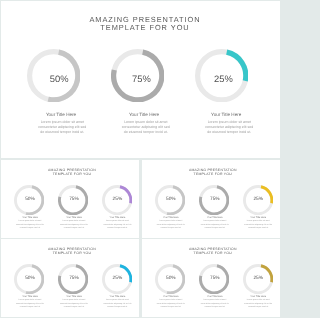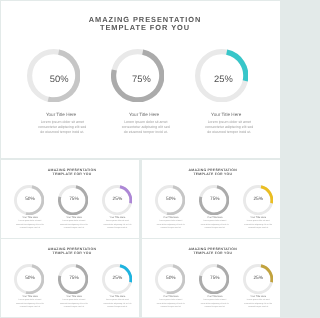--- a/index.html
+++ b/index.html
@@ -7,21 +7,21 @@
        text-rendering:geometricPrecision;-webkit-font-smoothing:antialiased;}
   .page{position:relative;width:281px;height:318px;}
   .slide{position:absolute;background:#ffffff;overflow:hidden;}
   .hero{left:1px;top:1px;width:278.5px;height:156.5px;}
   .mini{height:77.5px;width:138.3px;}
   .m1{left:1px;top:160.2px;}
   .m2{left:141.8px;top:160.2px;}
   .m3{left:1px;top:239.2px;}
   .m4{left:141.8px;top:239.2px;}
 
-  .title{position:absolute;text-align:center;color:#585858;font-weight:bold;}
+  .title{position:absolute;text-align:center;color:#585858;font-weight:normal;}
   .hero-title{left:43px;top:14.6px;width:202px;font-size:7.4px;line-height:8.7px;letter-spacing:.95px;}
   .mini-title{left:21px;top:7.6px;width:100px;font-size:3.45px;line-height:4.5px;letter-spacing:.25px;}
 
   .col{position:absolute;}
 
   
   .ring{position:absolute;}
   .ring svg{display:block;}
   .val{position:absolute;top:0;height:100%;display:flex;align-items:center;justify-content:center;color:#4f4f4f;}
 

